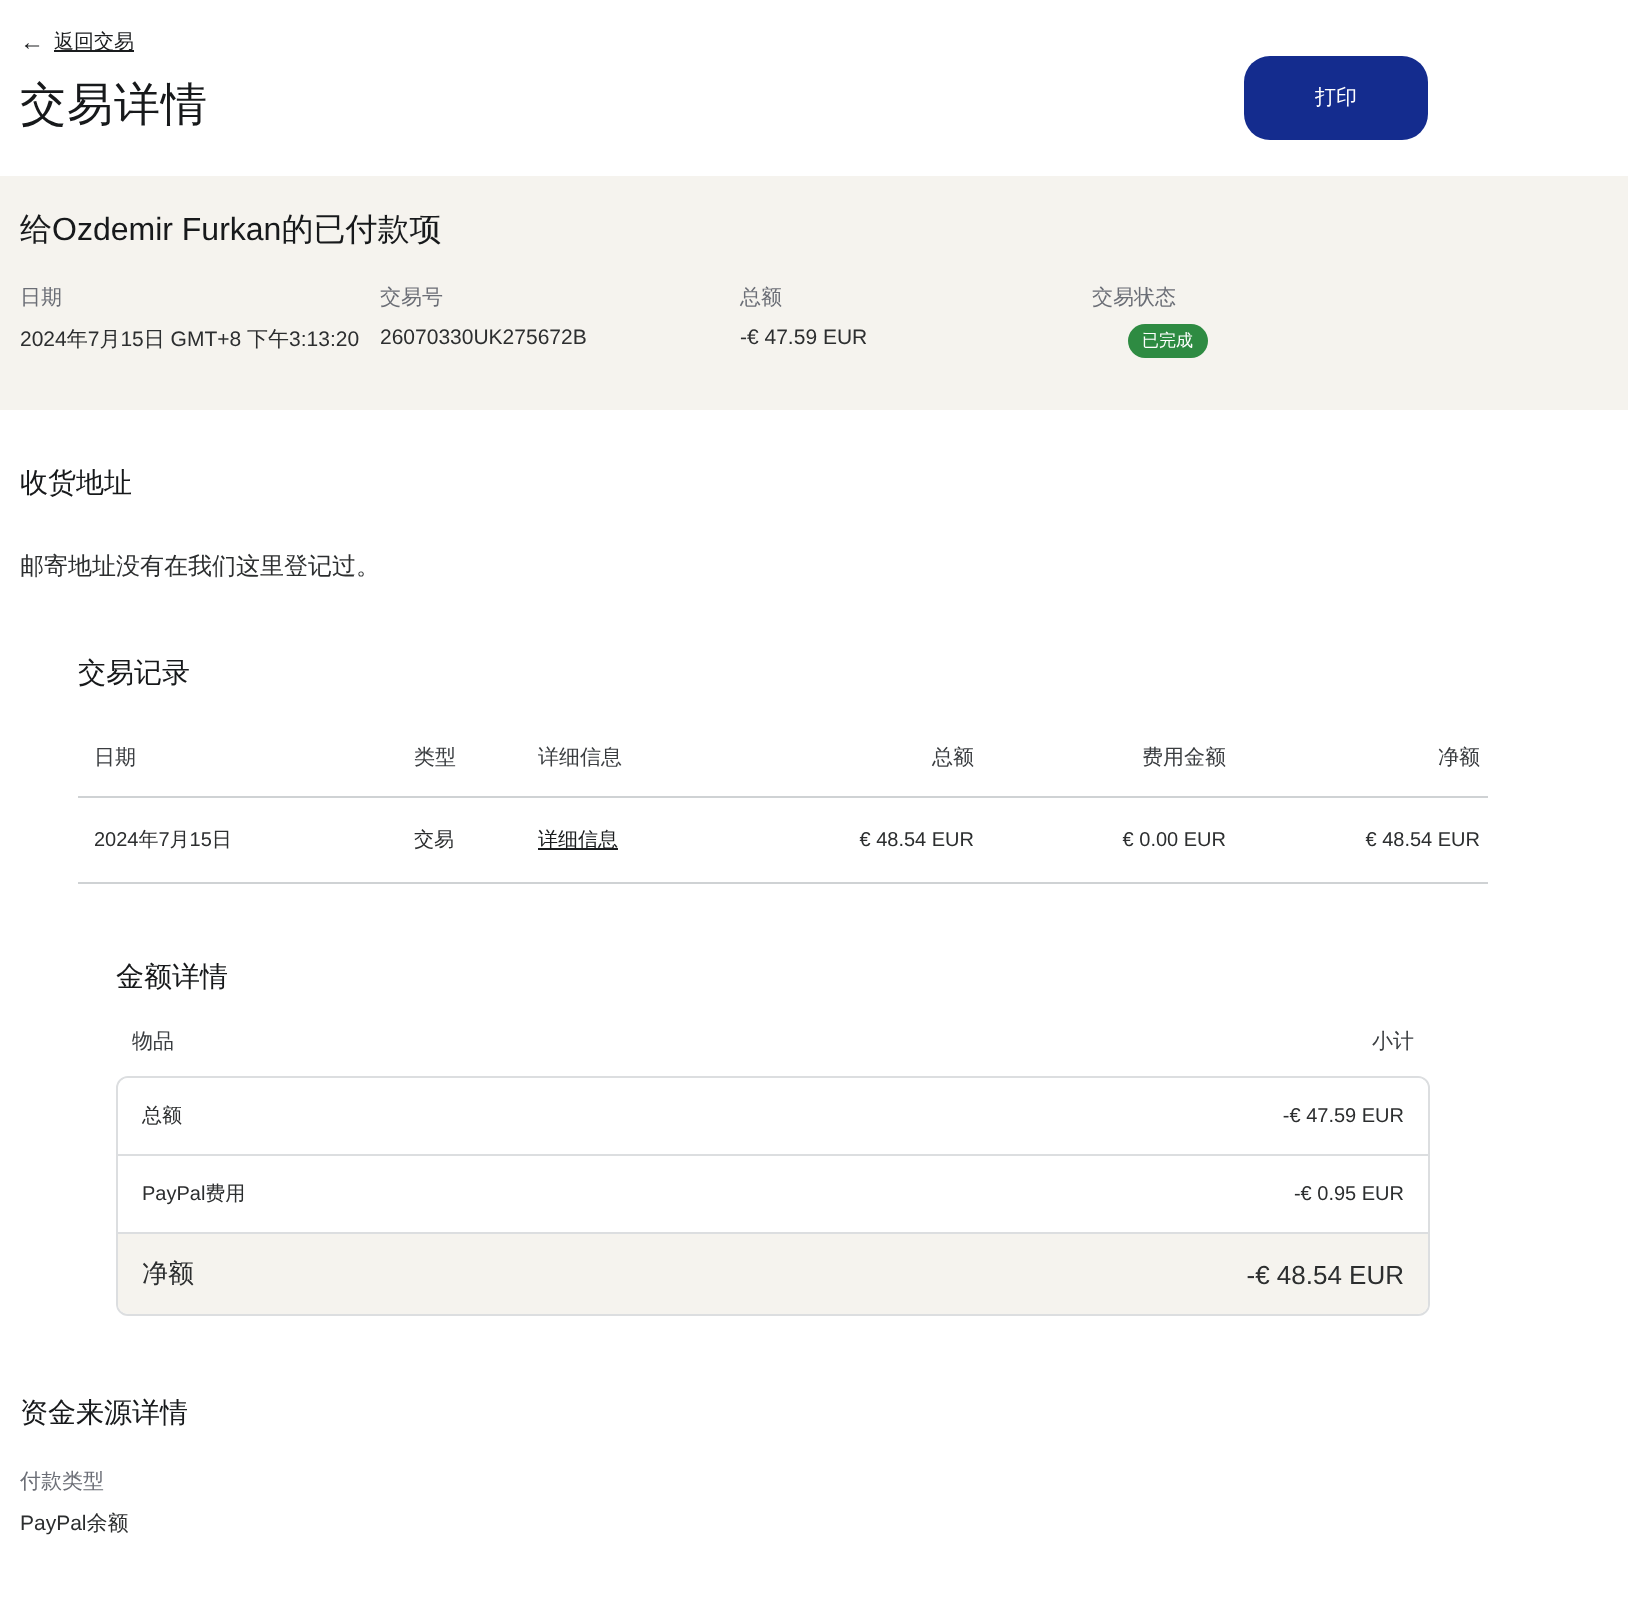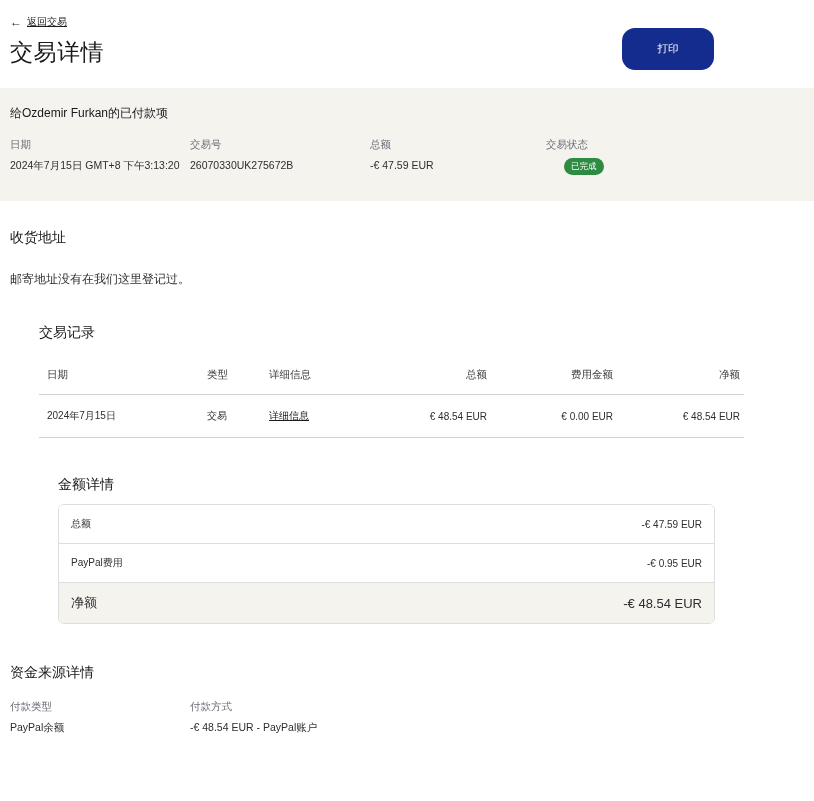--- a/index.html
+++ b/index.html
@@ -9,21 +9,21 @@
   
   .topbar { position:relative; padding:12px 100px 16px 10px; }
   .back-link { display:inline-flex; align-items:center; gap:5px; font-size:10px; color:#1a1c1e; text-decoration:none; cursor:pointer; }
   .back-link .arrow { font-size:12px; text-decoration:none; color:#1a1c1e; }
   .back-link .back-text { text-decoration:underline; }
   .page-title { margin-top:7px; font-size:23px; font-weight:500; color:#17191b; letter-spacing:.5px; }
   .print-btn { position:absolute; top:28px; right:100px; width:92px; height:42px; border:none; border-radius:13px; background:#142c8e; color:#ffffff; font-size:10.5px; font-family:inherit; cursor:pointer; }
 
   
   .band { background:#f5f3ee; padding:17px 100px 26px 10px; margin-top:4px; }
-  .band-title { font-size:12px; font-weight:500; color:#17191b; }
+  .band-title { font-size:16px; font-weight:500; color:#17191b; }
   .band-fields { display:grid; grid-template-columns:180px 180px 176px 1fr; margin-top:16px; }
   .field-label { font-size:10.5px; color:#6b6e76; }
   .field-value { font-size:10.5px; color:#2c2e2f; margin-top:7px; }
   .badge { display:inline-block; margin-top:6px; background:#2e8b42; color:#ffffff; font-size:8.5px; padding:2.5px 7px; border-radius:9px;margin-left:18px; }
 
   
   .main { width:705px; margin-left:10px; }
   .section-title { font-size:14px; font-weight:500; color:#17191b; }
 
   .sec-shipping { margin-top:28px; }
@@ -117,20 +117,24 @@
           <td class="num">€ 48.54 EUR</td>
           <td class="num">€ 0.00 EUR</td>
           <td class="num">€ 48.54 EUR</td>
         </tr>
       </tbody>
     </table>
   </section>
 
   <section class="sec-amounts">
     <h3 class="section-title">金额详情</h3>
+    <div class="amounts-header">
+      <span>物品</span>
+      <span>小计</span>
+    </div>
     <div class="amount-box">
       <div class="amount-row">
         <span>总额</span>
         <span>-€ 47.59 EUR</span>
       </div>
       <div class="amount-row">
         <span>PayPal费用</span>
         <span>-€ 0.95 EUR</span>
       </div>
       <div class="amount-row emphasis">
@@ -140,20 +144,16 @@
     </div>
   </section>
 
   <section class="sec-funding">
     <h3 class="section-title">资金来源详情</h3>
     <div class="funding-fields">
       <div class="field">
         <div class="field-label">付款类型</div>
         <div class="field-value">PayPal余额</div>
       </div>
-      <div class="field">
-        <div class="field-label">付款方式</div>
-        <div class="field-value">-€ 48.54 EUR - PayPal账户</div>
-      </div>
     </div>
   </section>
 
 </div>
 
 </body></html>

